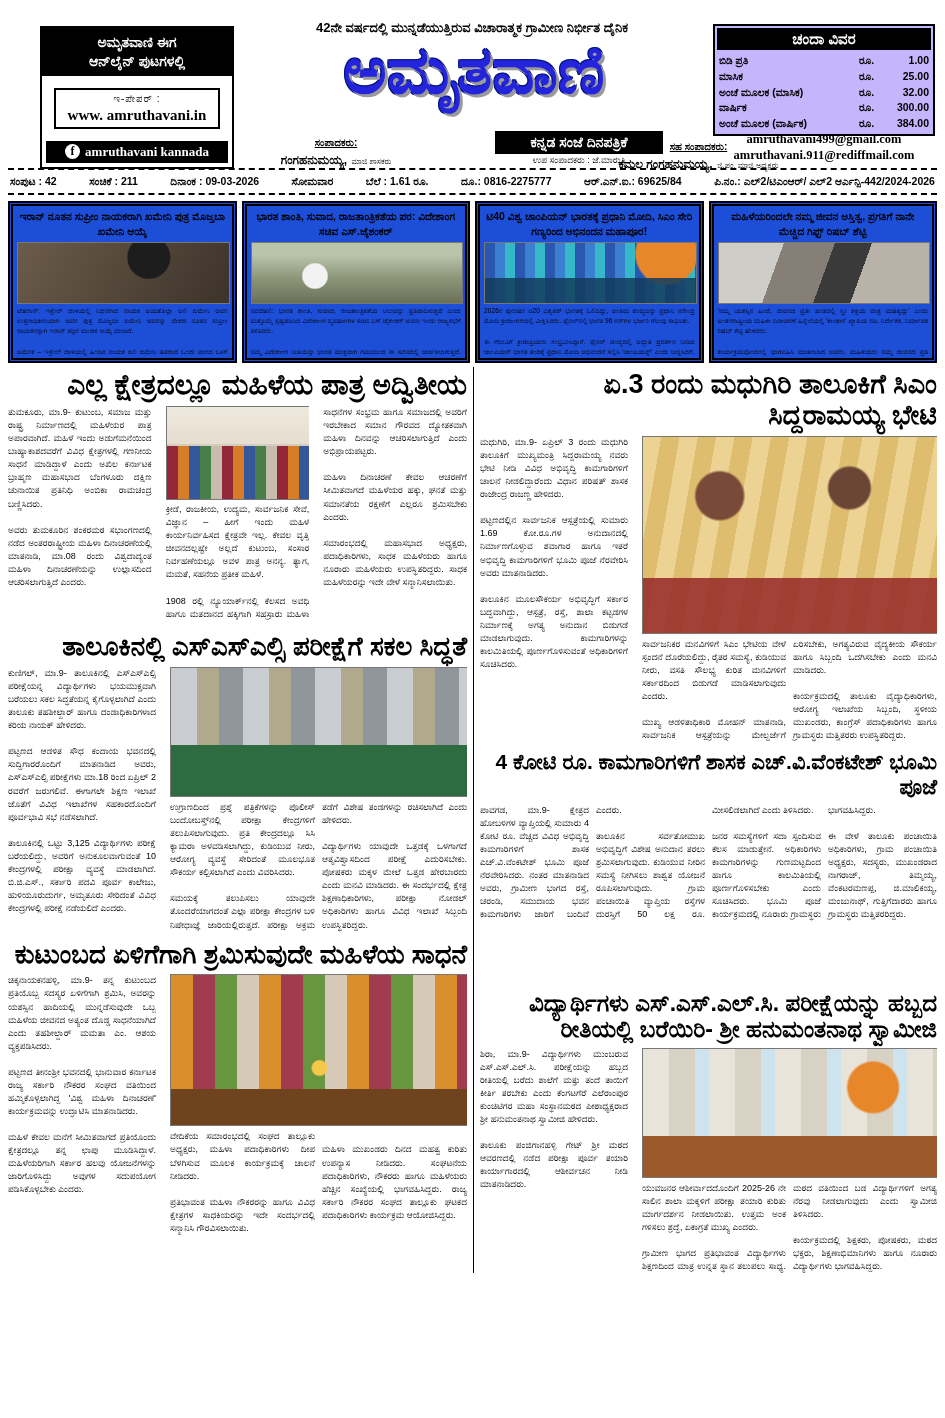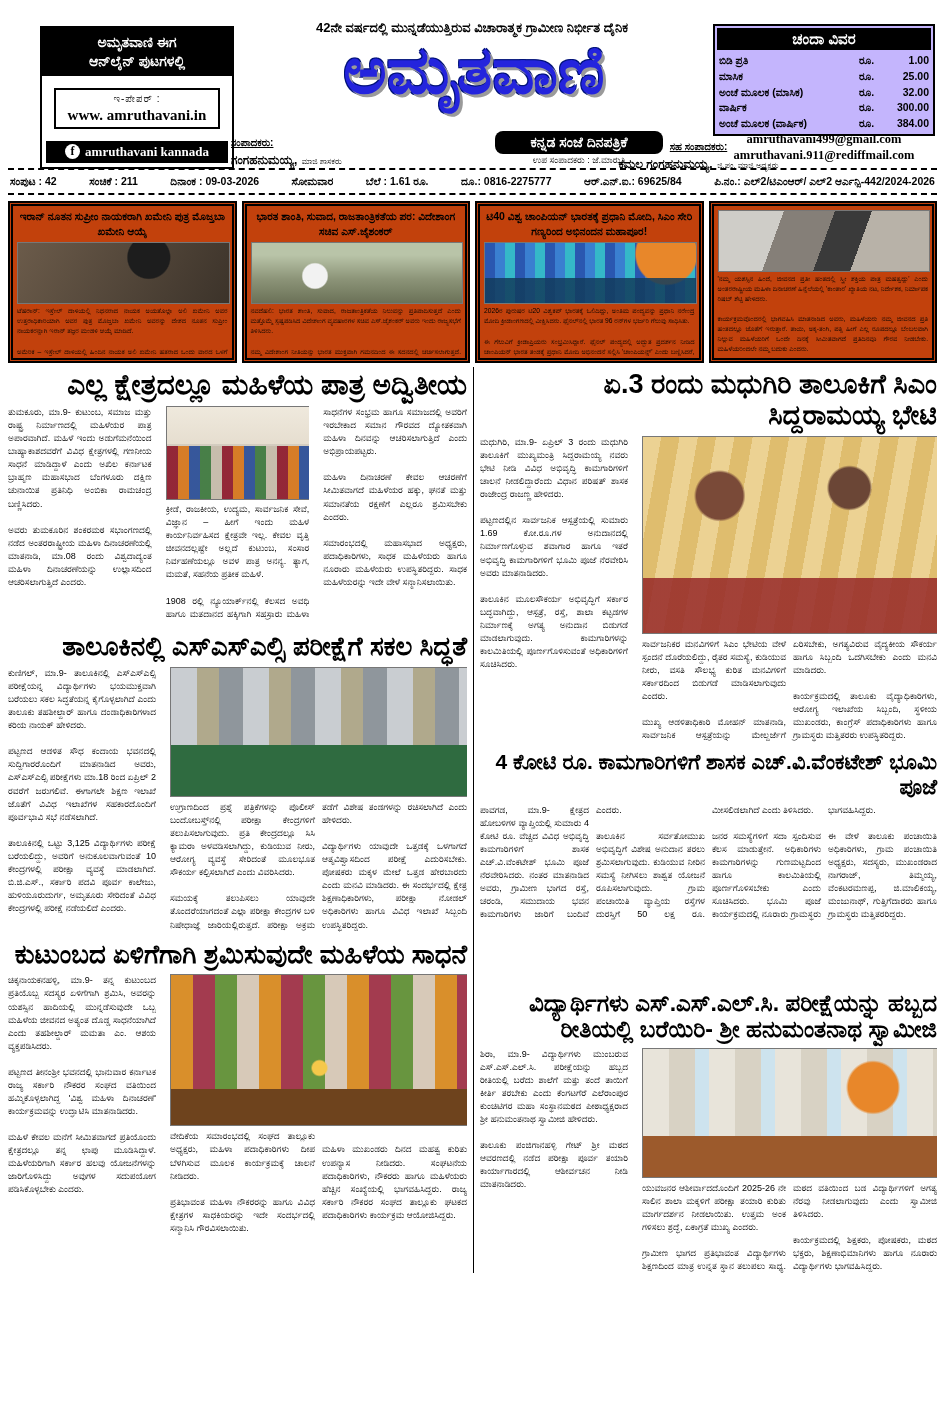--- a/index.html
+++ b/index.html
@@ -13,42 +13,42 @@
   .ob-inner{border:2px solid #000;margin:12px;text-align:center;padding:3px 1px;}
   .ob-epaper{font-size:10px;letter-spacing:1px;}
   .ob-url{font-family:"Liberation Serif",serif;font-weight:bold;font-size:15px;margin-top:2px;}
   .ob-fb{background:#000;color:#fff;margin:0 4px 4px;display:flex;align-items:center;justify-content:center;gap:5px;
          font-family:"Liberation Serif",serif;font-weight:bold;font-size:13px;padding:3px 2px;}
   .fb-circle{width:15px;height:15px;border-radius:50%;background:#fff;color:#000;display:flex;align-items:center;
              justify-content:center;font-family:"Liberation Serif",serif;font-weight:bold;font-size:12px;flex:0 0 auto;}
   .tagline{position:absolute;left:232px;top:20px;width:480px;text-align:center;font-weight:bold;font-size:13px;}
   .masthead-title{position:absolute;left:228px;top:34px;width:492px;text-align:center;font-weight:bold;font-size:66px;
         line-height:1.1;color:#2424dd;text-shadow:3px 3px 0 #9a9a9a,-1px -1px 0 #00127a,1px -1px 0 #00127a,-1px 1px 0 #00127a;}
-  .editor-block{position:absolute;left:231px;top:136px;width:180px;line-height:1.3;}
+  .editor-block{position:absolute;left:246px;top:136px;width:180px;text-align:center;line-height:1.3;}
   .coeditor-block{position:absolute;left:596px;top:140px;width:205px;text-align:center;line-height:1.3;}
   .ed-label{font-weight:bold;text-decoration:underline;font-size:10px;display:block;}
   .ed-name{font-weight:bold;font-size:12px;}
   .ed-title{font-size:8px;}
   .subtitle-box{position:absolute;left:495px;top:131px;width:168px;background:#000;color:#fff;text-align:center;
-        font-weight:bold;font-size:14px;padding:3px 0;border-radius:8px;}
+        font-weight:bold;font-size:14px;padding:3px 0;}
   .deputy{position:absolute;left:495px;top:155px;width:168px;text-align:center;font-size:9px;}
   .sub-box{position:absolute;right:10px;top:24px;width:214px;border:2px solid #000;padding:2px;background:#c4b5fd;}
   .sub-title{background:#000;color:#fff;text-align:center;font-weight:bold;font-size:15px;padding:2px 0;margin-bottom:3px;}
   .sub-row{display:flex;font-size:10.5px;font-weight:bold;line-height:1.5;padding:0 2px;}
   .sub-label{flex:1;}
   .sub-cur{width:26px;}
   .sub-val{width:44px;text-align:right;}
   .emails{position:absolute;right:6px;top:131px;width:230px;text-align:center;font-family:"Liberation Serif",serif;
         font-weight:bold;font-size:12.5px;line-height:1.3;}
   
   .dateline{margin:0 8px;border-top:2px dashed #000;border-bottom:2px dashed #000;padding:5px 2px;display:flex;
         justify-content:space-between;font-weight:bold;font-size:10.5px;white-space:nowrap;}
   
   .top-boxes{display:flex;gap:5px;margin:6px 8px 2px;}
-  .tbox{flex:1;border:5px double #000;padding:3px 4px;height:146px;overflow:hidden;background:#c2410c;}
+  .tbox{flex:1;border:5px double #000;padding:3px 4px;height:146px;overflow:hidden;background:#1d4ed8;}
   .tbox h3{font-size:10.5px;font-weight:bold;text-align:center;line-height:1.4;margin:0 0 3px;}
   .tb-photo{float:left;width:49%;height:60px;margin:1px 4px 2px 0;border:1px solid #888;}
   .tb-body{font-size:6.7px;line-height:1.5;text-align:justify;white-space:pre-line;}
   
   .main{display:flex;margin:4px 8px 0;}
   .half-left{width:460px;border-right:1px solid #000;padding-right:6px;}
   .half-right{width:458px;padding-left:6px;}
   .art h2{font-weight:bold;text-align:right;margin:2px 0 5px;line-height:1.15;}
   .h-l1{font-size:28px;}
   .h-r1{font-size:27px;}
@@ -203,20 +203,21 @@
 ನಮ್ಮ ವಿದೇಶಾಂಗ ನೀತಿಯನ್ನು ಭಾರತ ಮುಕ್ತವಾಗಿ ಗಮನದಿಂದ ಈ ಸದನದಲ್ಲಿ ಚರ್ಚಿಸಲಾಗುತ್ತದೆ. ನೆರೆಹೊರೆ ರಾಷ್ಟ್ರಗಳೊಂದಿಗಿನ ಬಾಂಧವ್ಯ ಮತ್ತು ಜಾಗತಿಕ ವೇದಿಕೆಗಳಲ್ಲಿ ಸಮತೋಲನದ ನಿಲುವು ದೇಶದ ಹಿತ ಕಾಯುತ್ತದೆ. ಗಡಿ ಭದ್ರತೆ ಮತ್ತು ವ್ಯಾಪಾರ ವಹಿವಾಟಿನ ವಿಷಯದಲ್ಲಿ ನಮ್ಮ ರಾಜತಾಂತ್ರಿಕ ಪ್ರಯತ್ನಗಳು ಫಲ ನೀಡುತ್ತಿವೆ ಎಂದು ಹೇಳಿದರು.</div>
     </div>
     <div class="tbox">
       <h3>ಟಿ40 ವಿಶ್ವ ಚಾಂಪಿಯನ್ ಭಾರತಕ್ಕೆ ಪ್ರಧಾನಿ ಮೋದಿ, ಸಿಎಂ ಸೇರಿ ಗಣ್ಯರಿಂದ ಅಭಿನಂದನ ಮಹಾಪೂರ!</h3>
       <div class="tb-photo ph ph-cricket"></div>
       <div class="tb-body">2026ರ ಪುರುಷರ ಟಿ20 ವಿಶ್ವಕಪ್ ಭಾರತಕ್ಕೆ ಒಲಿದಿದ್ದು, ಅಂತಿಮ ಪಂದ್ಯವನ್ನು ಪ್ರಧಾನಿ ನರೇಂದ್ರ ಮೋದಿ ಕ್ರೀಡಾಂಗಣದಲ್ಲಿ ವೀಕ್ಷಿಸಿದರು. ಫೈನಲ್‌ನಲ್ಲಿ ಭಾರತ 96 ರನ್‌ಗಳ ಭರ್ಜರಿ ಗೆಲುವು ಸಾಧಿಸಿತು.
 
 ಈ ಗೆಲುವಿಗೆ ಕ್ರೀಡಾಪ್ರಿಯರು ಸಂಭ್ರಮಿಸಿದ್ದಾರೆ. ಫೈನಲ್ ಪಂದ್ಯದಲ್ಲಿ ಅದ್ಭುತ ಪ್ರದರ್ಶನ ನೀಡಿದ ಚಾಂಪಿಯನ್ ಭಾರತ ತಂಡಕ್ಕೆ ಪ್ರಧಾನಿ ಮೋದಿ ಅಭಿನಂದನೆ ಸಲ್ಲಿಸಿ 'ಚಾಂಪಿಯನ್ಸ್' ಎಂದು ಬಣ್ಣಿಸಿದರೆ, ವಿಶ್ವಕಪ್ ಗೆದ್ದ ಭಾರತ ತಂಡಕ್ಕೆ ಮುಖ್ಯಮಂತ್ರಿ ಸೇರಿದಂತೆ ಗಣ್ಯರಿಂದ, ಅಭಿಮಾನಿಗಳಿಂದ ಅಭಿನಂದನೆಗಳ ಮಹಾಪೂರವೇ ಹರಿದು ಬಂದಿದೆ.</div>
     </div>
     <div class="tbox">
+      <h3>ಮಹಿಳೆಯರಿಂದಲೇ ನಮ್ಮ ಜೀವನ ಅಸ್ತಿತ್ವ, ಪ್ರಗತಿಗೆ ನಾನೇ ಮೆಚ್ಚಿದ ಗಿಫ್ಟ್ ರಿಷಬ್ ಶೆಟ್ಟಿ</h3>
       <div class="tb-photo ph ph-rishab"></div>
       <div class="tb-body">'ನಮ್ಮ ಯಶಸ್ಸಿನ ಹಿಂದೆ, ಜೀವನದ ಪ್ರತೀ ಹಂತದಲ್ಲಿ ಸ್ತ್ರೀ ಶಕ್ತಿಯ ಪಾತ್ರ ಮಹತ್ವದ್ದು' ಎಂದು ಅಂತರರಾಷ್ಟ್ರೀಯ ಮಹಿಳಾ ದಿನಾಚರಣೆ ಹಿನ್ನೆಲೆಯಲ್ಲಿ 'ಕಾಂತಾರ' ಖ್ಯಾತಿಯ ನಟ, ನಿರ್ದೇಶಕ, ನಿರ್ಮಾಪಕ ರಿಷಬ್ ಶೆಟ್ಟಿ ಹೇಳಿದರು.
 
 ಕಾರ್ಯಕ್ರಮವೊಂದರಲ್ಲಿ ಭಾಗವಹಿಸಿ ಮಾತನಾಡಿದ ಅವರು, ಮಹಿಳೆಯರು ನಮ್ಮ ಜೀವನದ ಪ್ರತಿ ಹಂತದಲ್ಲೂ ಜೊತೆಗೆ ಇರುತ್ತಾರೆ. ತಾಯಿ, ಅಕ್ಕ-ತಂಗಿ, ಪತ್ನಿ ಹೀಗೆ ಎಲ್ಲ ರೂಪದಲ್ಲೂ ಬೆಂಬಲವಾಗಿ ನಿಲ್ಲುವ ಮಹಿಳೆಯರಿಗೆ ಒಂದೇ ದಿನಕ್ಕೆ ಸೀಮಿತವಾಗದೆ ಪ್ರತಿದಿನವೂ ಗೌರವ ನೀಡಬೇಕು. ಮಹಿಳೆಯರಿಂದಲೇ ನಮ್ಮ ಬದುಕು ಎಂದರು.</div>
     </div>
   </div>
 
   <div class="main">
 
     <div class="half-left">

